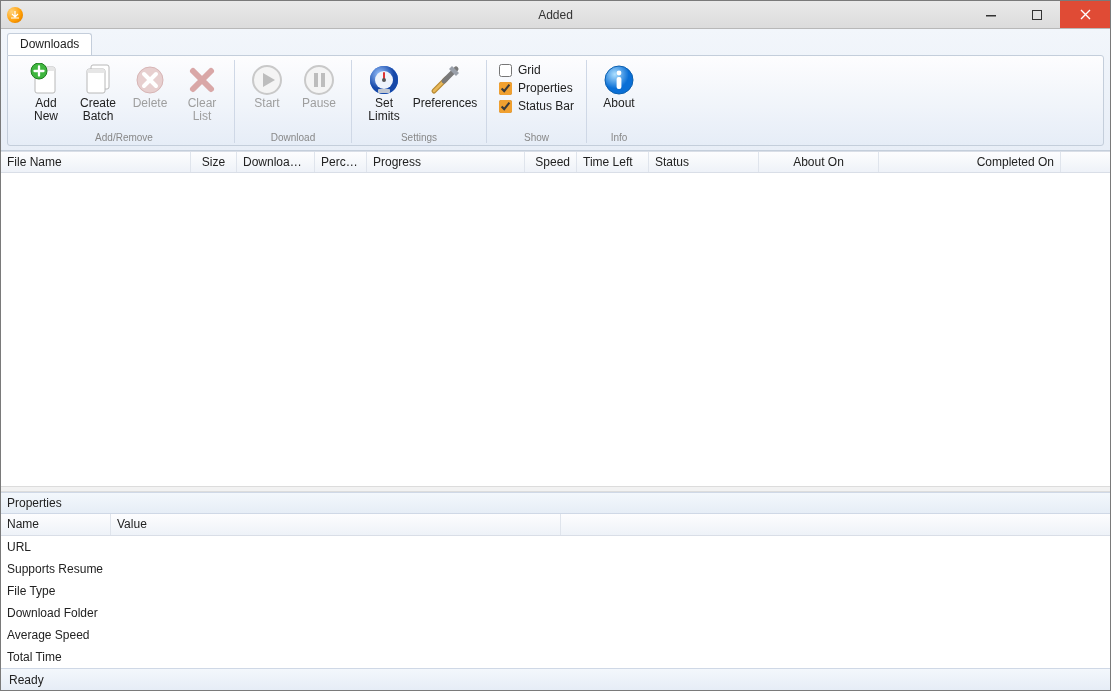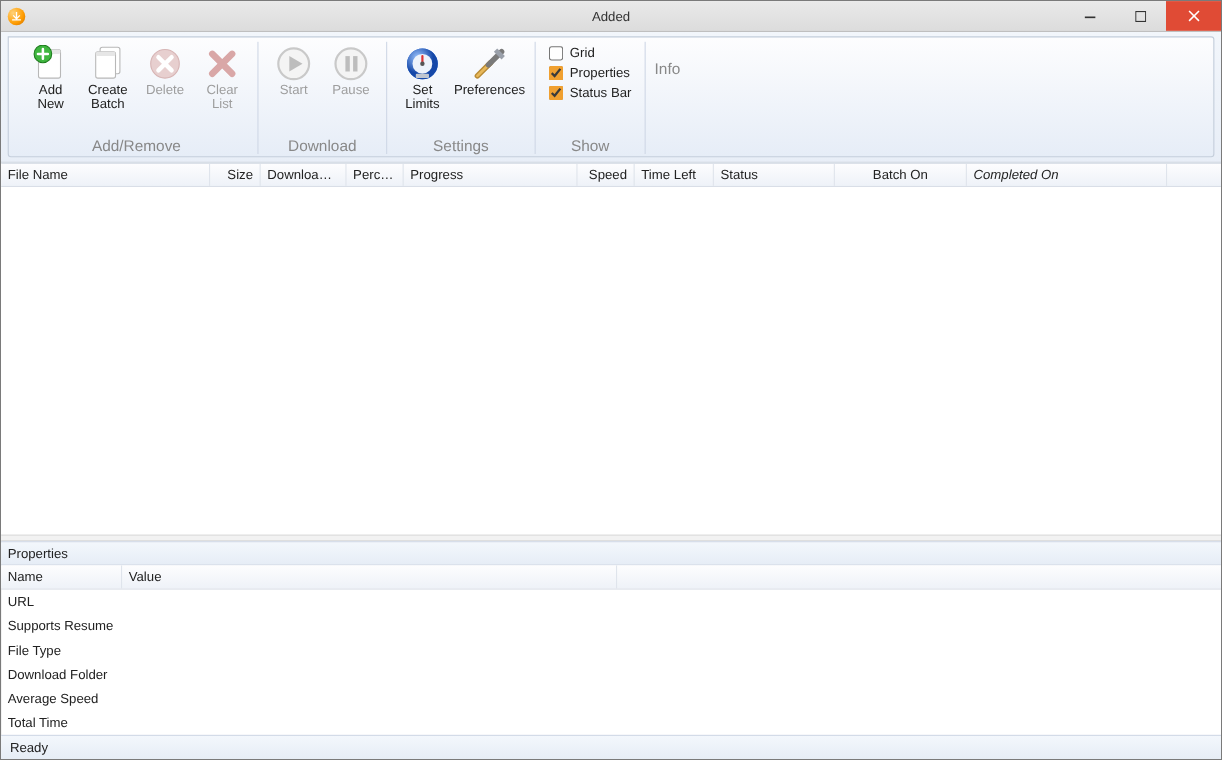--- a/index.html
+++ b/index.html
@@ -18,21 +18,21 @@
 
   
   .ribbon-wrap { background:linear-gradient(#f2f6fb,#e8eef7); border-bottom:1px solid #c4cedb; padding:4px 6px 0 6px; }
   .tabstrip { display:flex; }
   .tab { background:#fff; border:1px solid #c4cedb; border-bottom:none; border-top-left-radius:3px; border-top-right-radius:3px; padding:3px 12px 4px; font-size:12px; margin-right:4px; }
 
   .ribbon { display:flex; background:linear-gradient(#fdfdfe,#e6edf7); border:1px solid #c4cedb; border-top-left-radius:0; border-top-right-radius:3px; border-bottom-left-radius:3px; border-bottom-right-radius:3px; padding:4px 6px 2px; gap:0; margin-bottom:4px; }
   .group { display:flex; flex-direction:column; align-items:center; padding:0 8px; border-right:1px solid #cfd8e6; }
   .group:last-child { border-right:none; }
   .group-row { display:flex; gap:4px; align-items:flex-start; min-height:70px; }
-  .group-label { font-size:14px; color:#888; margin-top:16px; }
+  .group-label { font-size:10px; color:#888; margin-top:2px; }
 
   .rbtn { display:flex; flex-direction:column; align-items:center; width:48px; padding:2px 2px 0; border:1px solid transparent; border-radius:3px; text-align:center; line-height:1.1; font-size:12px; }
   .rbtn.disabled { color:#9e9e9e; }
   .rbtn .icn { width:34px; height:34px; display:flex; align-items:center; justify-content:center; }
   .rbtn .lbl { min-height:28px; display:flex; align-items:flex-start; justify-content:center; }
 
   .chk-col { display:flex; flex-direction:column; gap:2px; padding-top:2px; }
   .chk { display:flex; align-items:center; gap:6px; font-size:12px; padding:1px 4px; }
   .chk input { width:13px; height:13px; accent-color:#f0a030; }
 
@@ -83,20 +83,25 @@
       </div>
       <div class="ctrl close">
         <svg width="11" height="11">
             <path d="M1 1 L10 10 M10 1 L1 10" stroke="#fff" stroke-width="1.4"></path>
           </svg>
       </div>
     </div>
   </div>
 
   <div class="ribbon-wrap">
+    <div class="tabstrip">
+      <div class="tab">
+        <span>Downloads</span>
+      </div>
+    </div>
     <div class="ribbon" id="ribbon">
         <div class="group">
           <div class="group-row">
             <div class="rbtn">
               <div class="icn">
                 <svg width="34" height="34" viewBox="0 0 34 34">
         <rect x="6" y="4" width="20" height="26" rx="2" fill="#fff" stroke="#b8b8b8"></rect>
         <rect x="6" y="4" width="20" height="4" rx="2" fill="#e6e6e6"></rect>
         <circle cx="10" cy="8" r="8" fill="#3fb63f" stroke="#1f7e1f"></circle>
         <path d="M10 3.5 V12.5 M5.5 8 H14.5" stroke="#fff" stroke-width="2.3" stroke-linecap="round"></path>
@@ -210,37 +215,55 @@
               </label>
               <label class="chk">
                 <input type="checkbox" checked="" style="">
                 <span>Status Bar</span>
               </label>
             </div>
           </div>
           <div class="group-label">Show</div>
         </div>
         <div class="group">
+          <div class="group-row">
+            <div class="rbtn">
+              <div class="icn">
+                <svg width="34" height="34" viewBox="0 0 34 34">
+        <defs>
+                    <radialGradient id="g2" cx="35%" cy="30%">
+                      <stop offset="0%" stop-color="#aee0ff"></stop>
+                      <stop offset="100%" stop-color="#0a6fd6"></stop>
+                    </radialGradient>
+                  </defs>
+        <circle cx="17" cy="17" r="14" fill="url(#g2)" stroke="#0b5fae"></circle>
+        <circle cx="17" cy="10" r="2.4" fill="#fff"></circle>
+        <rect x="14.6" y="14" width="4.8" height="12" rx="2" fill="#fff"></rect>
+      </svg>
+              </div>
+              <div class="lbl" style="white-space: pre;">About</div>
+            </div>
+          </div>
           <div class="group-label">Info</div>
         </div>
       </div>
   </div>
 
   <div class="dl-area">
     <div class="col-headers" id="col-headers">
         <div class="col" style="width: 190px;">File Name</div>
-        <div class="col right" style="width: 46px;">Size</div>
+        <div class="col right" style="width: 46px; text-align: center;">Size</div>
         <div class="col" style="width: 78px;">Downloaded</div>
         <div class="col" style="width: 52px;">Percent</div>
         <div class="col" style="width: 158px; text-align: left;">Progress</div>
         <div class="col right" style="width: 52px;">Speed</div>
         <div class="col" style="width: 72px;">Time Left</div>
         <div class="col" style="width: 110px;">Status</div>
-        <div class="col" style="width: 120px; text-align: center;">Batch On</div>
-        <div class="col" style="width: 182px; text-align: left; font-style: italic;">Completed On</div>
+        <div class="col" style="width: 120px; text-align: center;">About On</div>
+        <div class="col" style="width: 182px; text-align: right;">Completed On</div>
       </div>
     <div class="dl-body"></div>
   </div>
 
   <div class="splitter"></div>
 
   <div class="props">
     <div class="panel-title">Properties</div>
     <div class="props-head">
       <div class="col" style="width:110px">Name</div>

